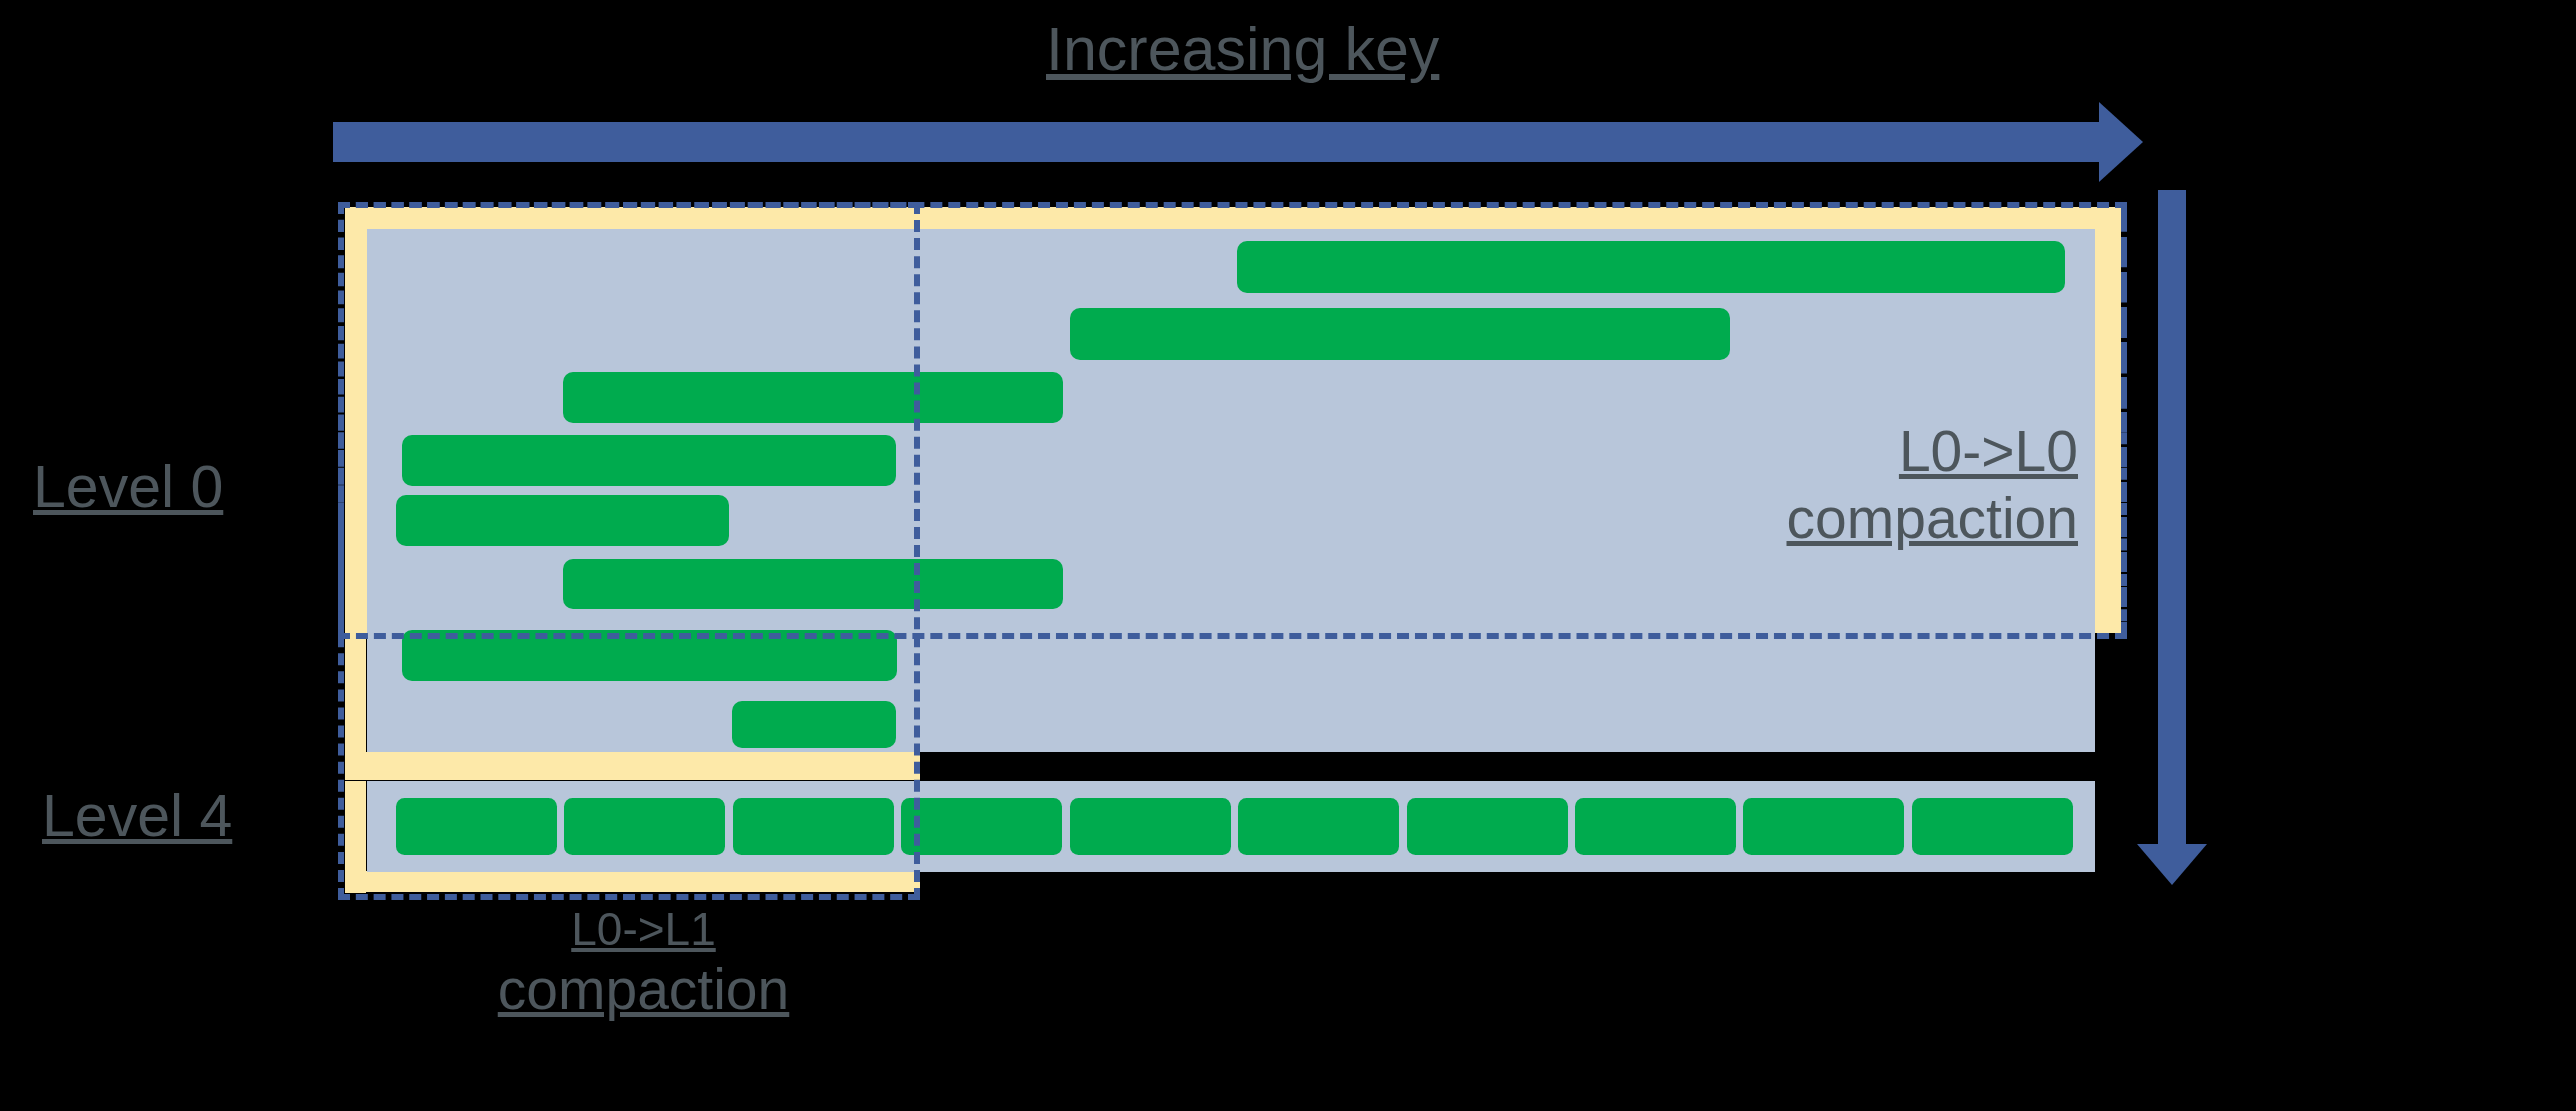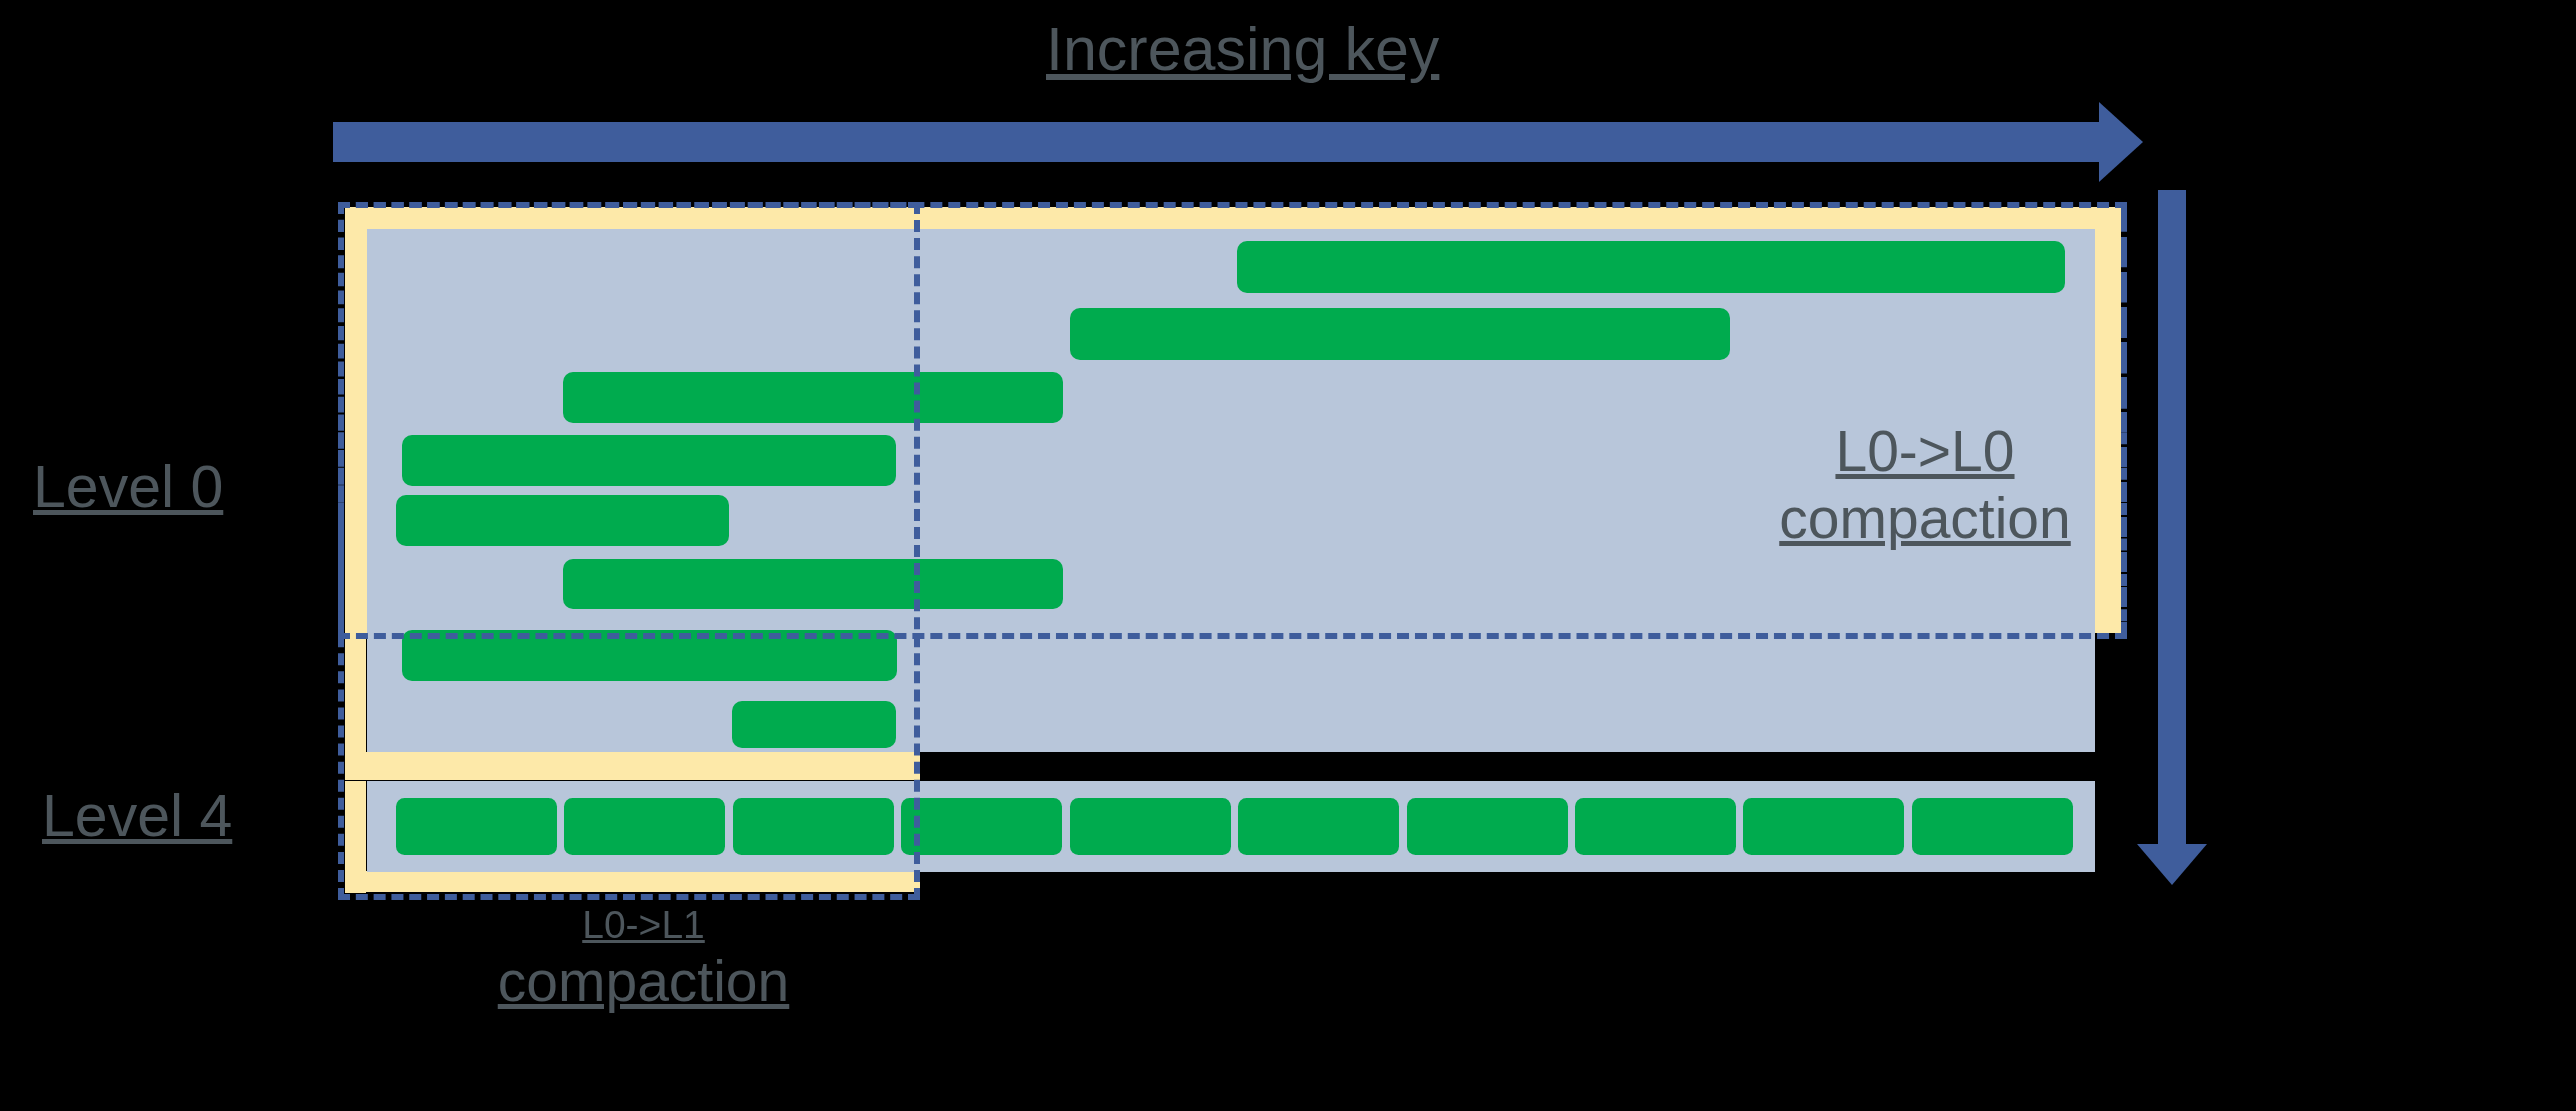--- a/index.html
+++ b/index.html
@@ -109,24 +109,24 @@
 
   <div class="abs dashbox" style="left:338px;top:202px;width:1789px;height:437px;"></div>
 
   <div class="abs dashbox" style="left:338px;top:202px;width:582px;height:698px;"></div>
 
   <div class="abs" style="left:2121px;top:202px;width:6.4px;height:437px;background:repeating-linear-gradient(to bottom,#3f5d9c 0 20px,transparent 20px 35px);"></div>
 
   <div class="abs lbl" style="left:33px;top:453px;font-size:59px;">Level 0</div>
   <div class="abs lbl" style="left:42px;top:782px;font-size:59px;">Level 4</div>
 
-  <div class="abs" style="left:1727px;top:418px;width:396px;text-align:center;">
+  <div class="abs" style="left:1682px;top:418px;width:396px;text-align:right;">
     <div class="lbl" style="font-size:57px;">L0-&gt;L0</div>
     <div class="lbl" style="font-size:57px;">compaction</div>
   </div>
 
   <div class="abs" style="left:396px;top:902px;width:495px;text-align:center;">
-    <div class="lbl" style="font-size:39px;">L0-&gt;L1</div>
+    <div class="lbl" style="font-size:46px;">L0-&gt;L1</div>
     <div class="lbl" style="font-size:57px;">compaction</div>
   </div>
 
 </div>
 
 
 </body></html>

